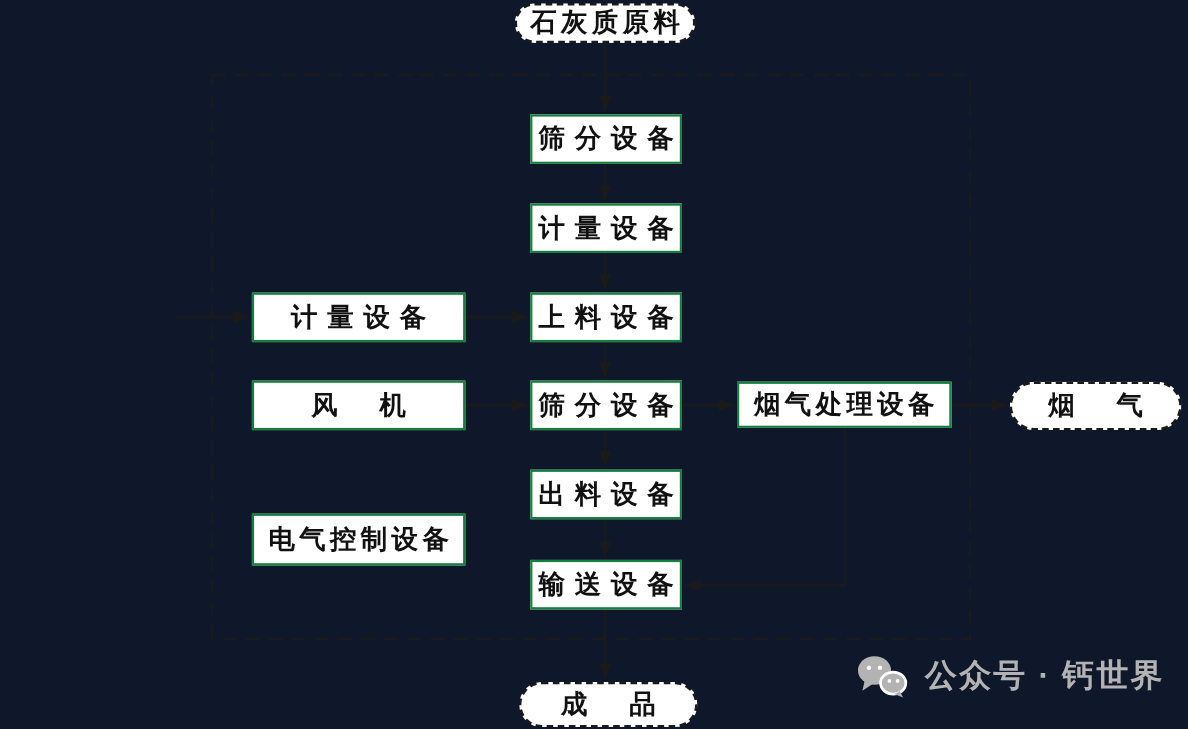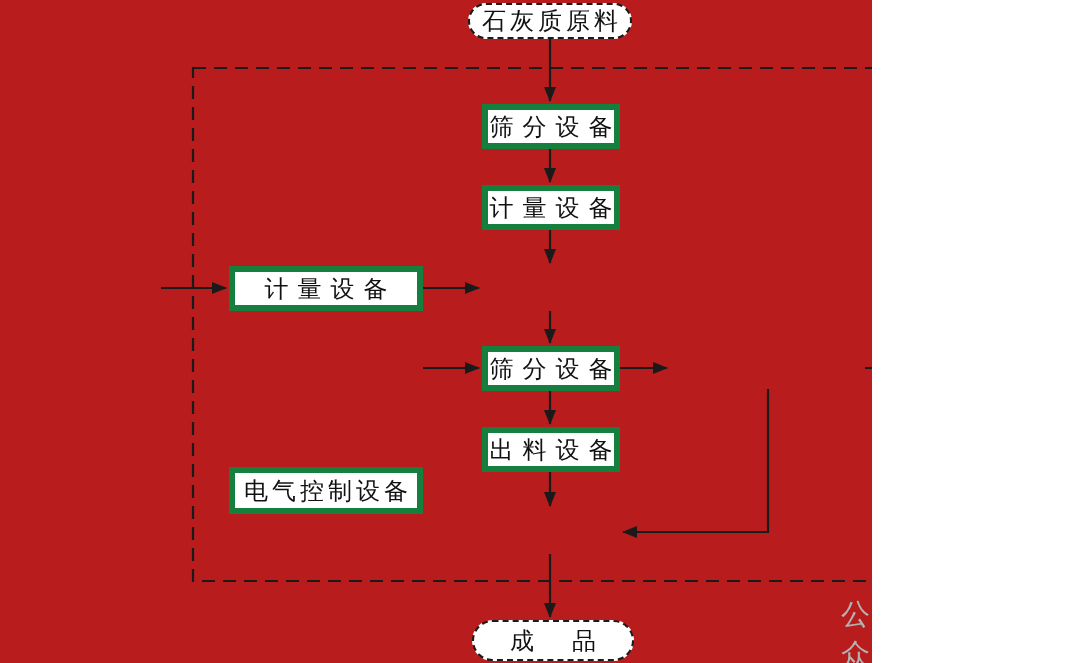--- a/index.html
+++ b/index.html
@@ -1,27 +1,27 @@
 <!DOCTYPE html>
 <html><head>
 <meta charset="utf-8">
 <style>
   html,body{margin:0;padding:0;background:#ffffff;}
   .stage{
-    position:relative;width:872px;height:663px;background:#b91c1c;
+    position:relative;width:1080px;height:663px;background:#0f172a;
     font-family:"Liberation Serif","DejaVu Serif",serif;
-    color:#111;overflow:hidden;
+    color:#111;overflow:hidden;font-weight:bold;
   }
   svg.overlay{position:absolute;left:0;top:0;z-index:0;}
   .node{
     position:absolute;box-sizing:border-box;background:#ffffff;
     display:flex;align-items:center;justify-content:center;
     font-size:24px;line-height:1;white-space:nowrap;z-index:1;
   }
-  .box{border:6px solid #15803d;}
+  .box{border:2px solid #15803d;}
   .stadium{border:2.5px dashed #1a1a1a;border-radius:24px;}
   .ls-lg{letter-spacing:9px;padding-left:9px;}
   .ls-md{letter-spacing:4px;padding-left:4px;}
   .ls-2c{letter-spacing:7px;padding-left:7px;}
   
   .n-limestone{left:468px;top:3px;width:164px;height:36px;border-radius:18px;}
   .n-screening{left:482px;top:104px;width:138px;height:45px;}
   .n-metering-top{left:482px;top:185px;width:138px;height:45px;}
   .n-feeding{left:482px;top:266px;width:138px;height:45px;}
   .n-fuel{left:5px;top:266px;width:156px;height:44px;}
@@ -72,24 +72,28 @@
 
     <path d="M768,389 L768,532 L623,532" fill="none" stroke="#1a1a1a" stroke-width="2.2" marker-end="url(#arr)"></path>
   </svg>
 
   <div class="node stadium ls-md n-limestone">石灰质原料</div>
   <div class="node stadium ls-2c n-product">成　品</div>
   <div class="node stadium ls-2c n-fluegas">烟　气</div>
 
   <div class="node box ls-lg n-screening">筛分设备</div>
   <div class="node box ls-lg n-metering-top">计量设备</div>
+  <div class="node box ls-lg n-feeding">上料设备</div>
   <div class="node box ls-lg n-metering-left">计量设备</div>
+  <div class="node box ls-2c n-fan">风　机</div>
   <div class="node box ls-lg n-kiln">筛分设备</div>
+  <div class="node box ls-md n-fluetreat">烟气处理设备</div>
   <div class="node box ls-lg n-discharge">出料设备</div>
   <div class="node box ls-md n-electric">电气控制设备</div>
+  <div class="node box ls-lg n-convey">输送设备</div>
 
   <div class="watermark">
     <span style="display:inline-flex;">
       <svg width="46" height="40" viewBox="0 0 46 40">
 
         <g fill="#b3b3b3">
           <ellipse cx="16" cy="14.5" rx="15" ry="13"></ellipse>
           <path d="M7,24 L5,33 L14,27 Z"></path>
         </g>
         <circle cx="11" cy="12" r="2" fill="#ffffff"></circle>

